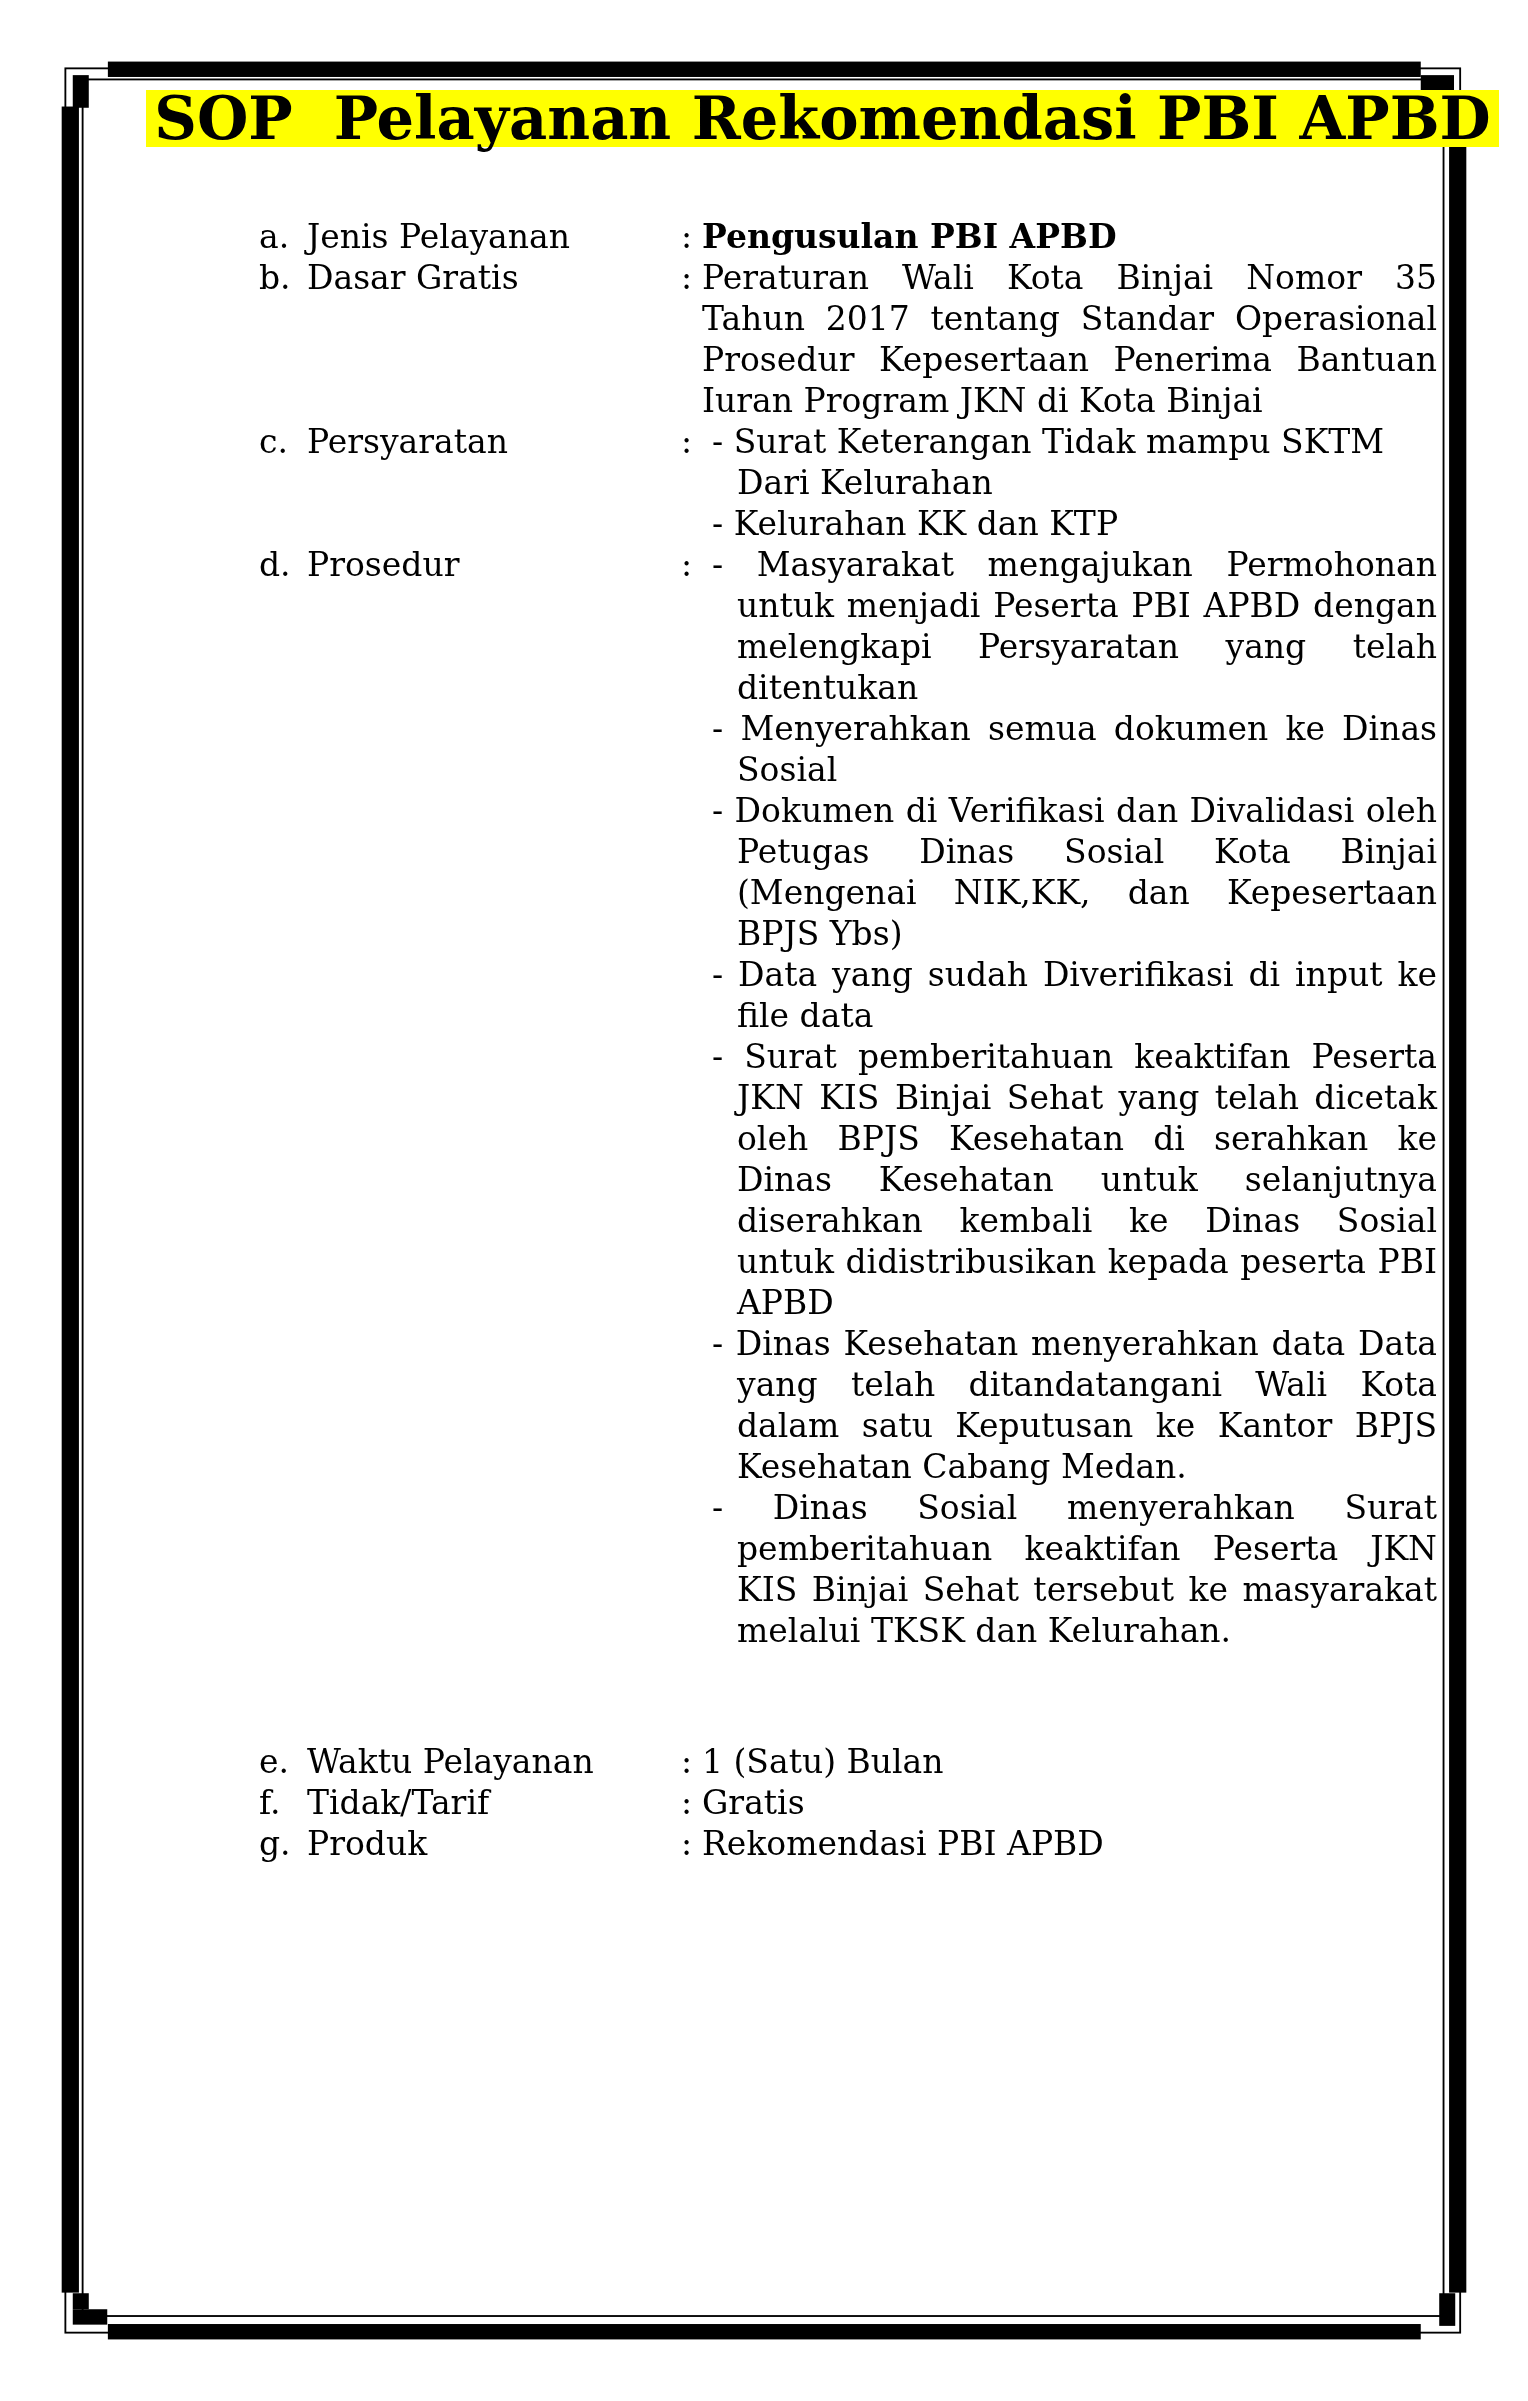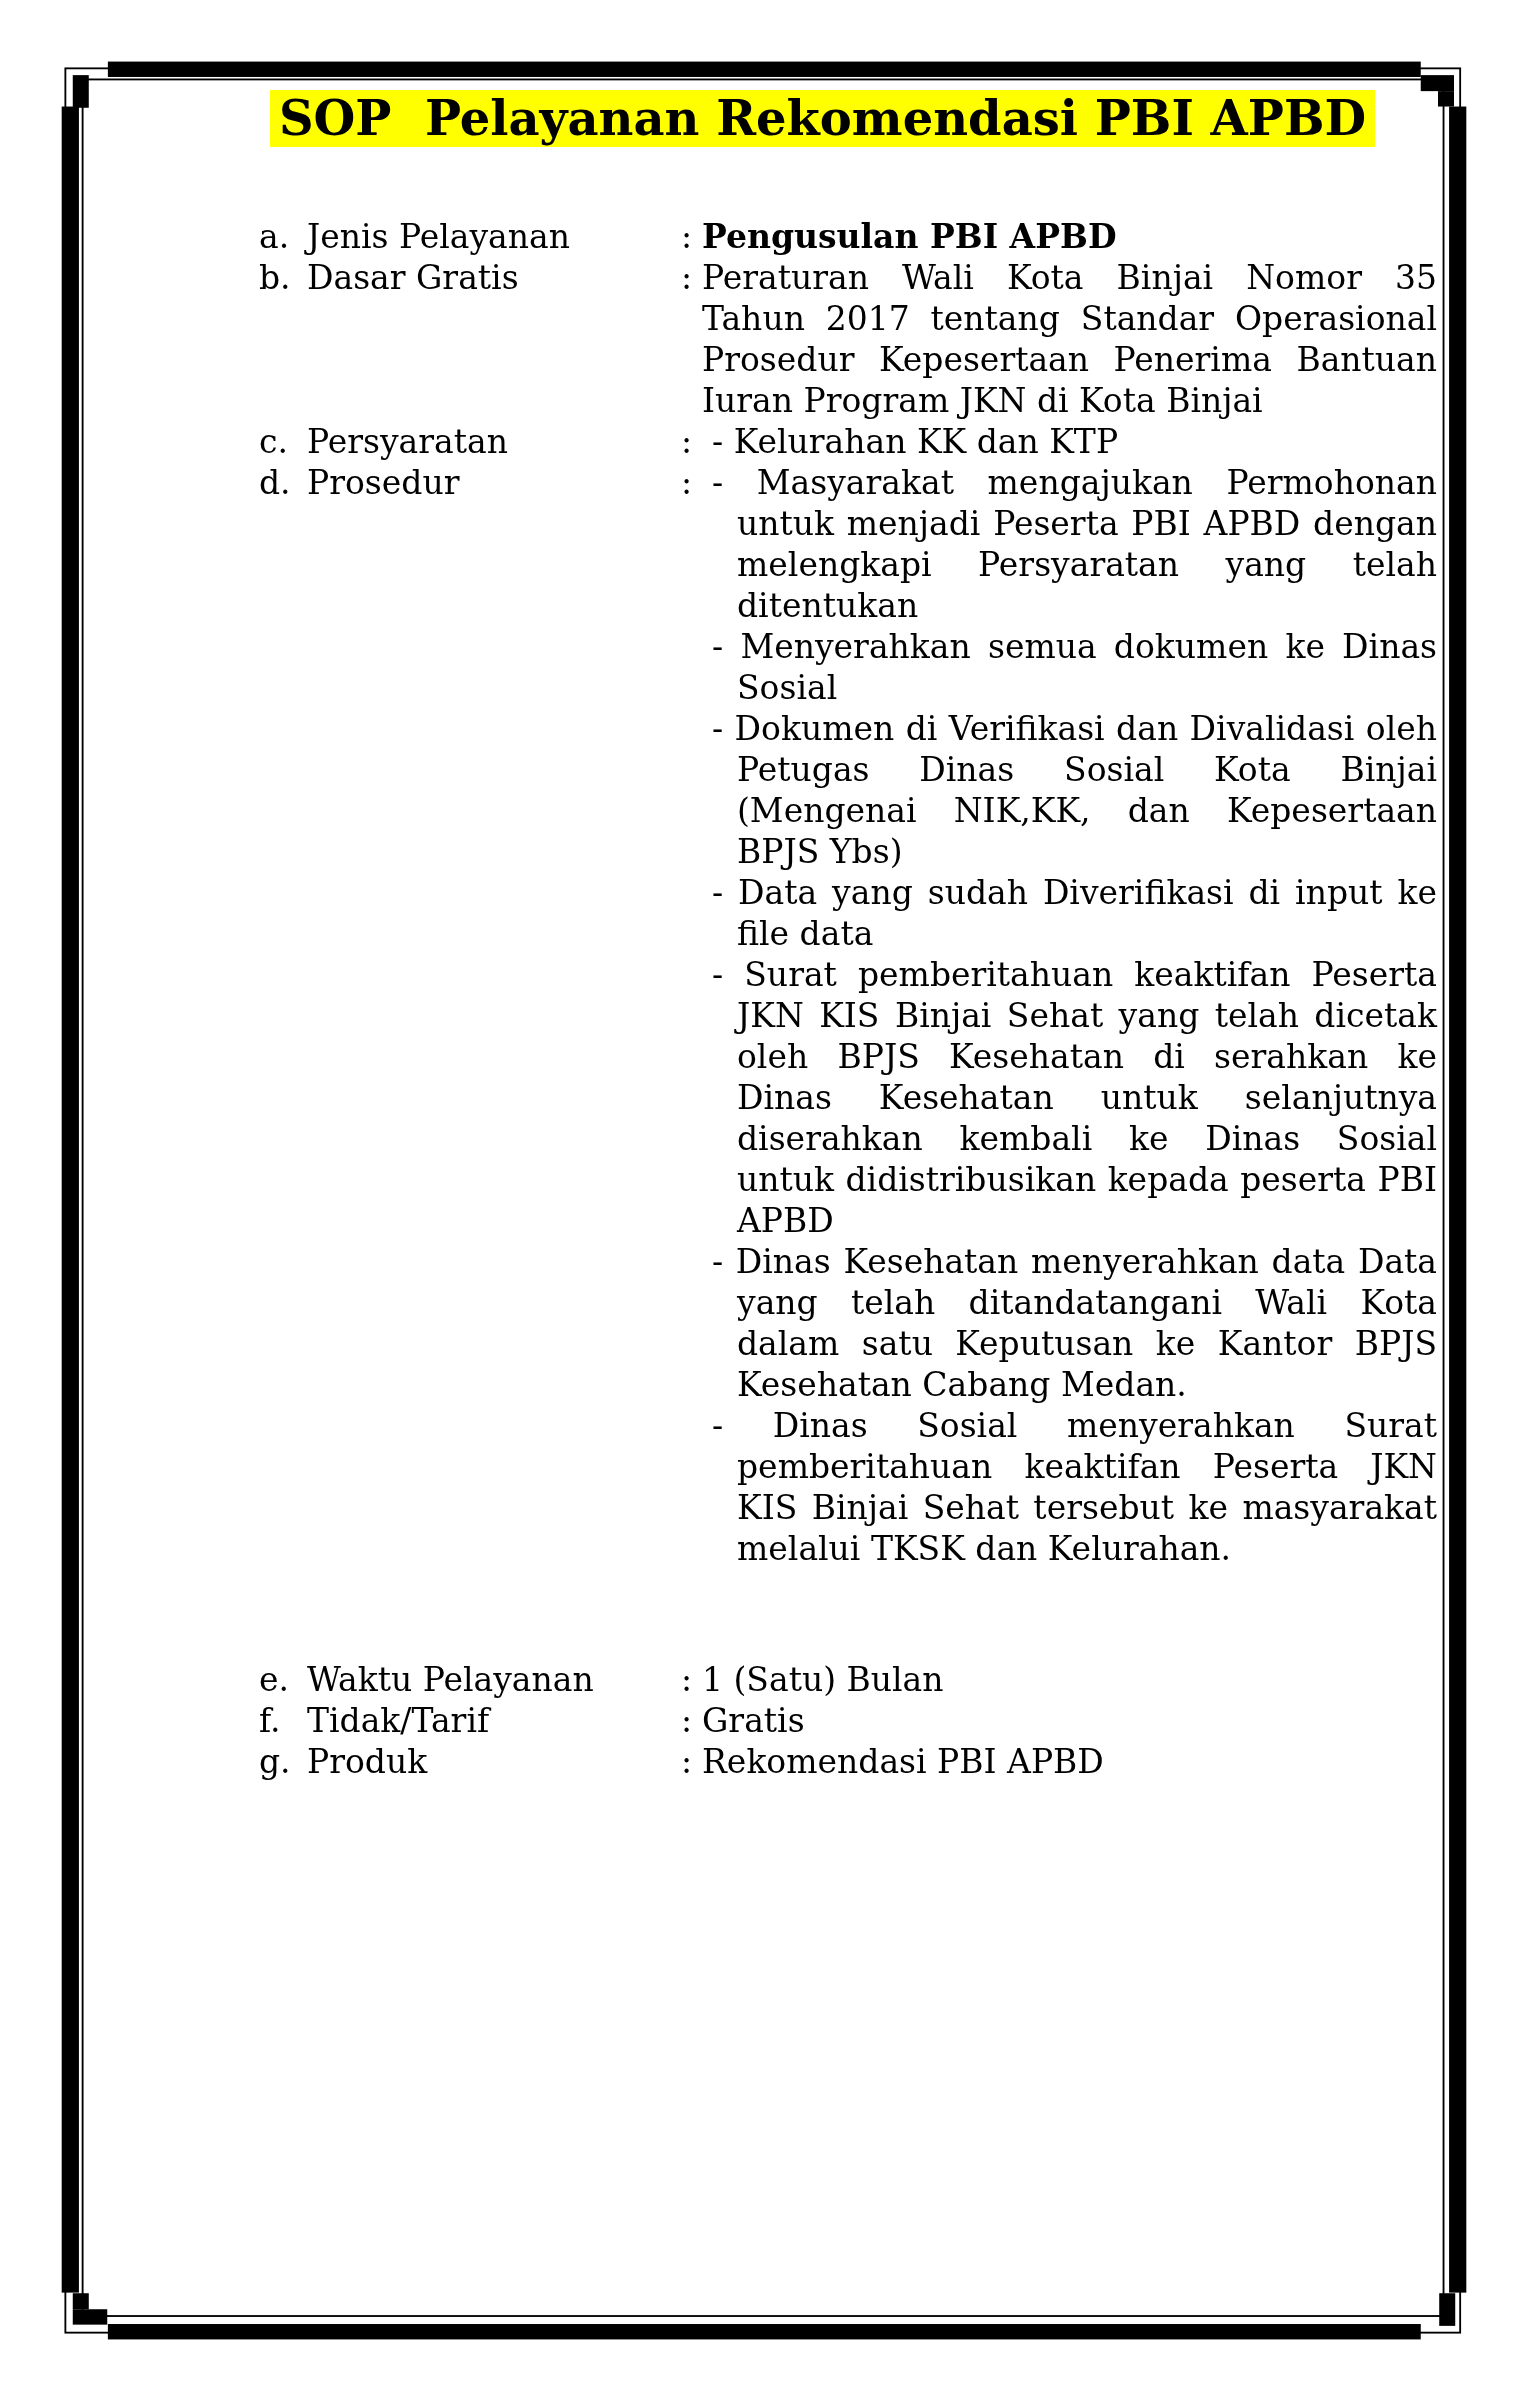--- a/index.html
+++ b/index.html
@@ -30,21 +30,21 @@
     left: 0;
     width: 1528px;
     text-align: center;
     padding-left: 117px;
     box-sizing: border-box;
   }
   .title {
     display: inline-block;
     background: #FFFF00;
     font-weight: bold;
-    font-size: 48px;
+    font-size: 59px;
     line-height: 57px;
     padding: 0 8.6px;
     white-space: pre-wrap;
     letter-spacing: 0px;
   }
   .rows {
     position: absolute;
     top: 216px;
     left: 259px;
     width: 1178px;
@@ -129,20 +129,21 @@
         <div class="val just">Peraturan Wali Kota Binjai Nomor 35 Tahun 2017 tentang Standar Operasional Prosedur Kepesertaan Penerima Bantuan Iuran Program JKN di Kota Binjai</div>
       </div>
     </div>
 
     <div class="row">
       <div class="letter">c.</div>
       <div class="label">Persyaratan</div>
       <div class="value">
         <span class="colon">:</span>
         <div class="sublist">
+          <div class="hang"><span>-</span> <span>Surat Keterangan Tidak mampu SKTM</span><br><span>Dari Kelurahan</span></div>
           <div class="hang"><span>-</span> <span>Kelurahan KK dan KTP</span></div>
         </div>
       </div>
     </div>
 
     <div class="row">
       <div class="letter">d.</div>
       <div class="label">Prosedur</div>
       <div class="value">
         <span class="colon">:</span>

